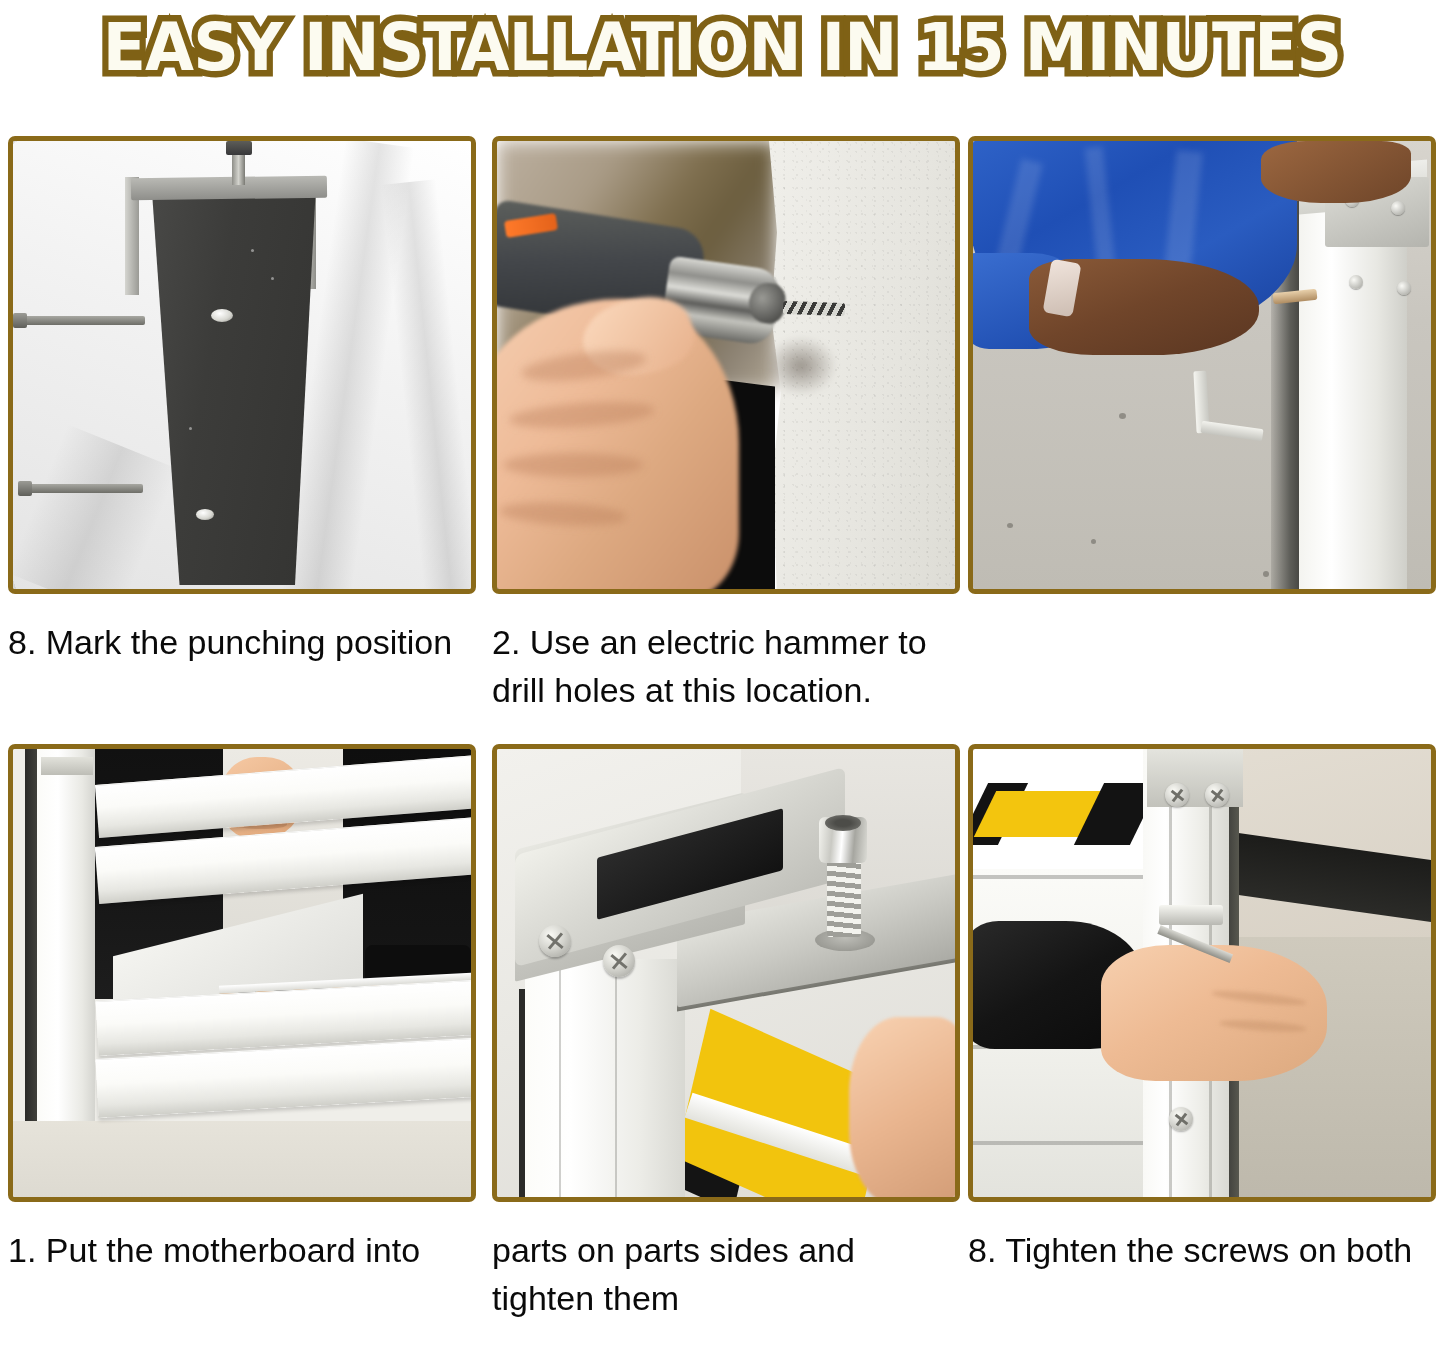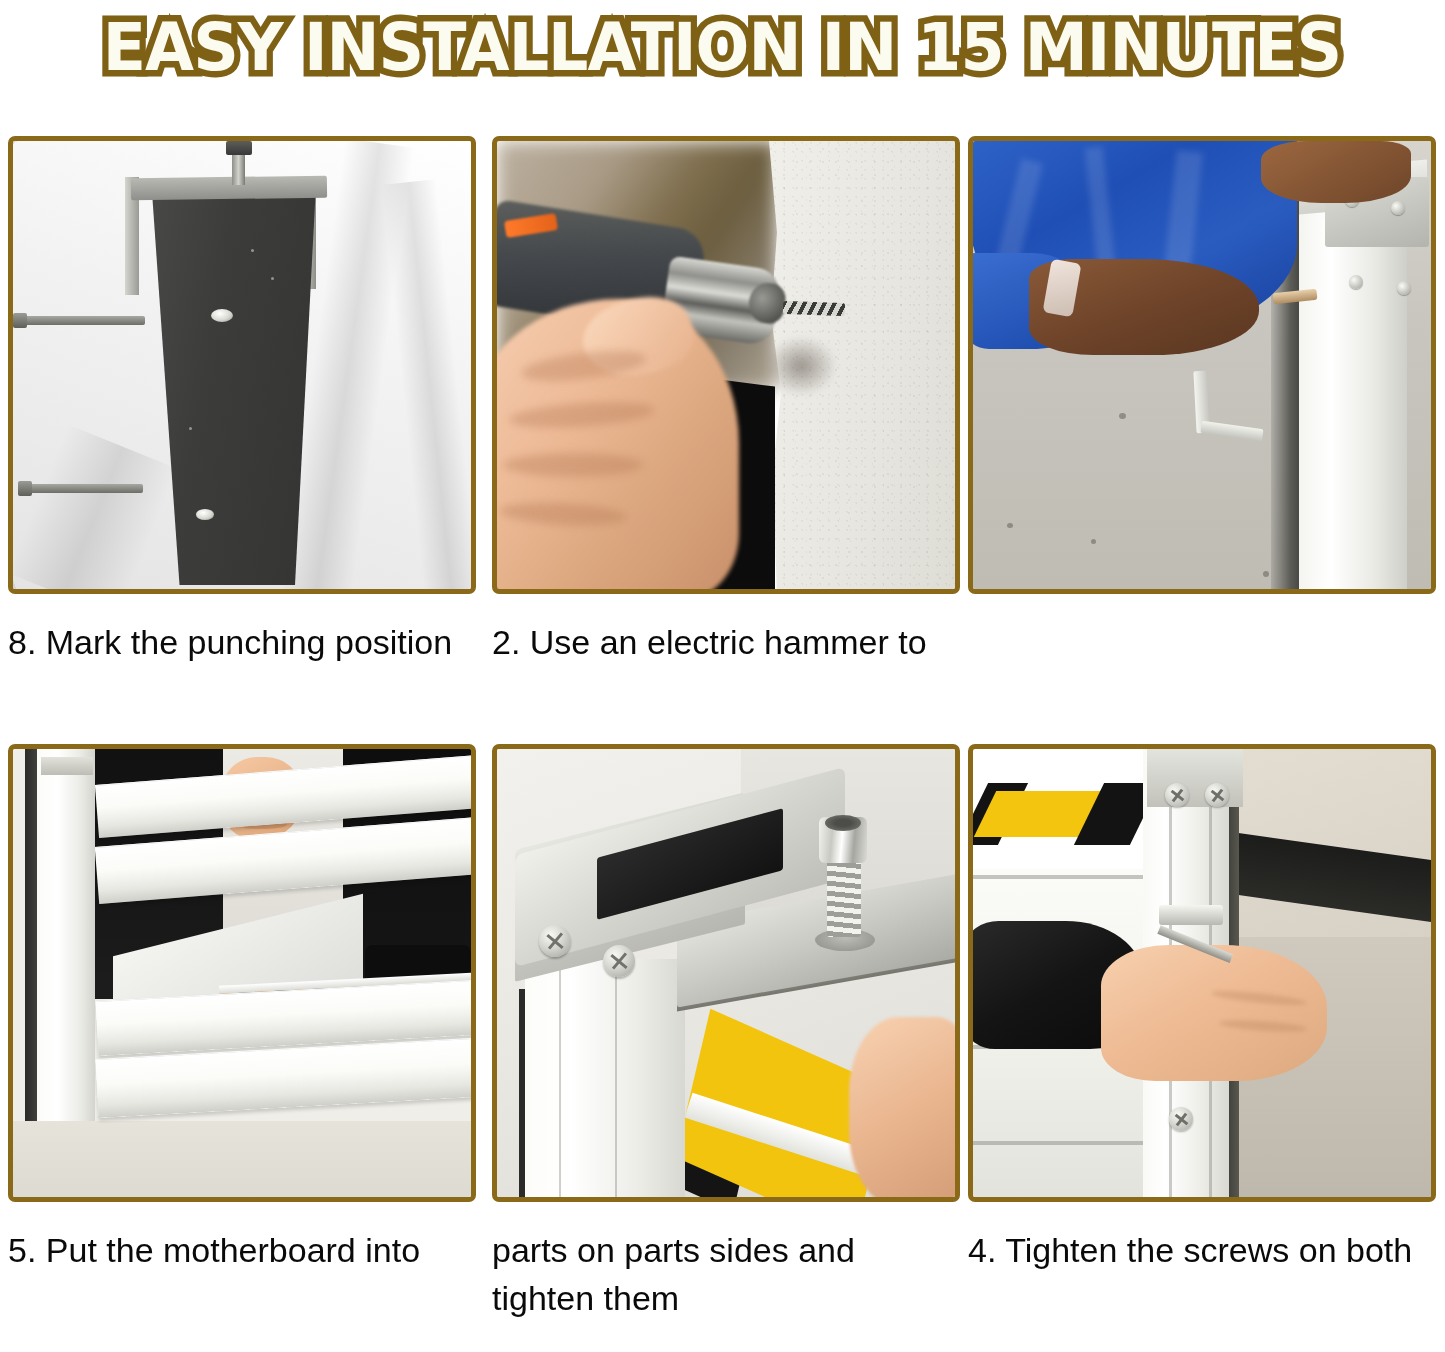--- a/index.html
+++ b/index.html
@@ -805,20 +805,21 @@
         <div class="p2-hand"></div>
         <div class="p2-thumb"></div>
         <div class="p2-knuckle p2-k1"></div>
         <div class="p2-knuckle p2-k2"></div>
         <div class="p2-knuckle p2-k3"></div>
         <div class="p2-knuckle p2-k4"></div>
       </div>
     </div>
     <div class="caption">
       <span class="ln">2. Use an electric hammer to</span>
+      <span class="ln">drill holes at this location.</span>
     </div>
   </div>
 
   <div class="cell c2 r0">
     <div class="photo-frame">
       <div class="photo">
         <div class="p3-floor"></div>
         <div class="p3-floorspeck" style="left:146px;top:272px;width:7px;height:6px"></div>
         <div class="p3-floorspeck" style="left:34px;top:382px;width:6px;height:5px"></div>
         <div class="p3-floorspeck" style="left:118px;top:398px;width:5px;height:5px"></div>
@@ -868,21 +869,21 @@
         <div class="p4-board p4-b4"></div>
         <div class="p4-col-dark"></div>
         <div class="p4-col"></div>
         <div class="p4-col-plate"></div>
         <div class="p4-screw" style="left:46px;top:92px;width:16px;height:16px"></div>
         <div class="p4-screw" style="left:48px;top:212px;width:16px;height:16px"></div>
         <div class="p4-screw" style="left:50px;top:322px;width:16px;height:16px"></div>
       </div>
     </div>
     <div class="caption">
-      <span class="ln">5. Put the motherboard into</span>
+      <span class="ln">1. Put the motherboard into</span>
     </div>
   </div>
 
   <div class="cell c1 r1">
     <div class="photo-frame">
       <div class="photo">
         <div class="p5-bg"></div>
         <div class="p5-wall"></div>
         <div class="p5-black1"></div>
         <div class="p5-yellow"></div>
@@ -937,17 +938,17 @@
         <div class="p6-screw" style="left:196px;top:358px"></div>
         <div class="p6-sleeve"></div>
         <div class="p6-hand"></div>
         <div class="p6-finger-line" style="left:238px;top:244px;width:96px;height:10px;transform:rotate(6deg)"></div>
         <div class="p6-finger-line" style="left:246px;top:272px;width:88px;height:10px;transform:rotate(4deg)"></div>
         <div class="p6-tool"></div>
         <div class="p6-tool-shaft"></div>
       </div>
     </div>
     <div class="caption">
-      <span class="ln">4. Tighten the screws on both</span>
+      <span class="ln">8. Tighten the screws on both</span>
     </div>
   </div>
 
 </div>
 
 </body></html>

